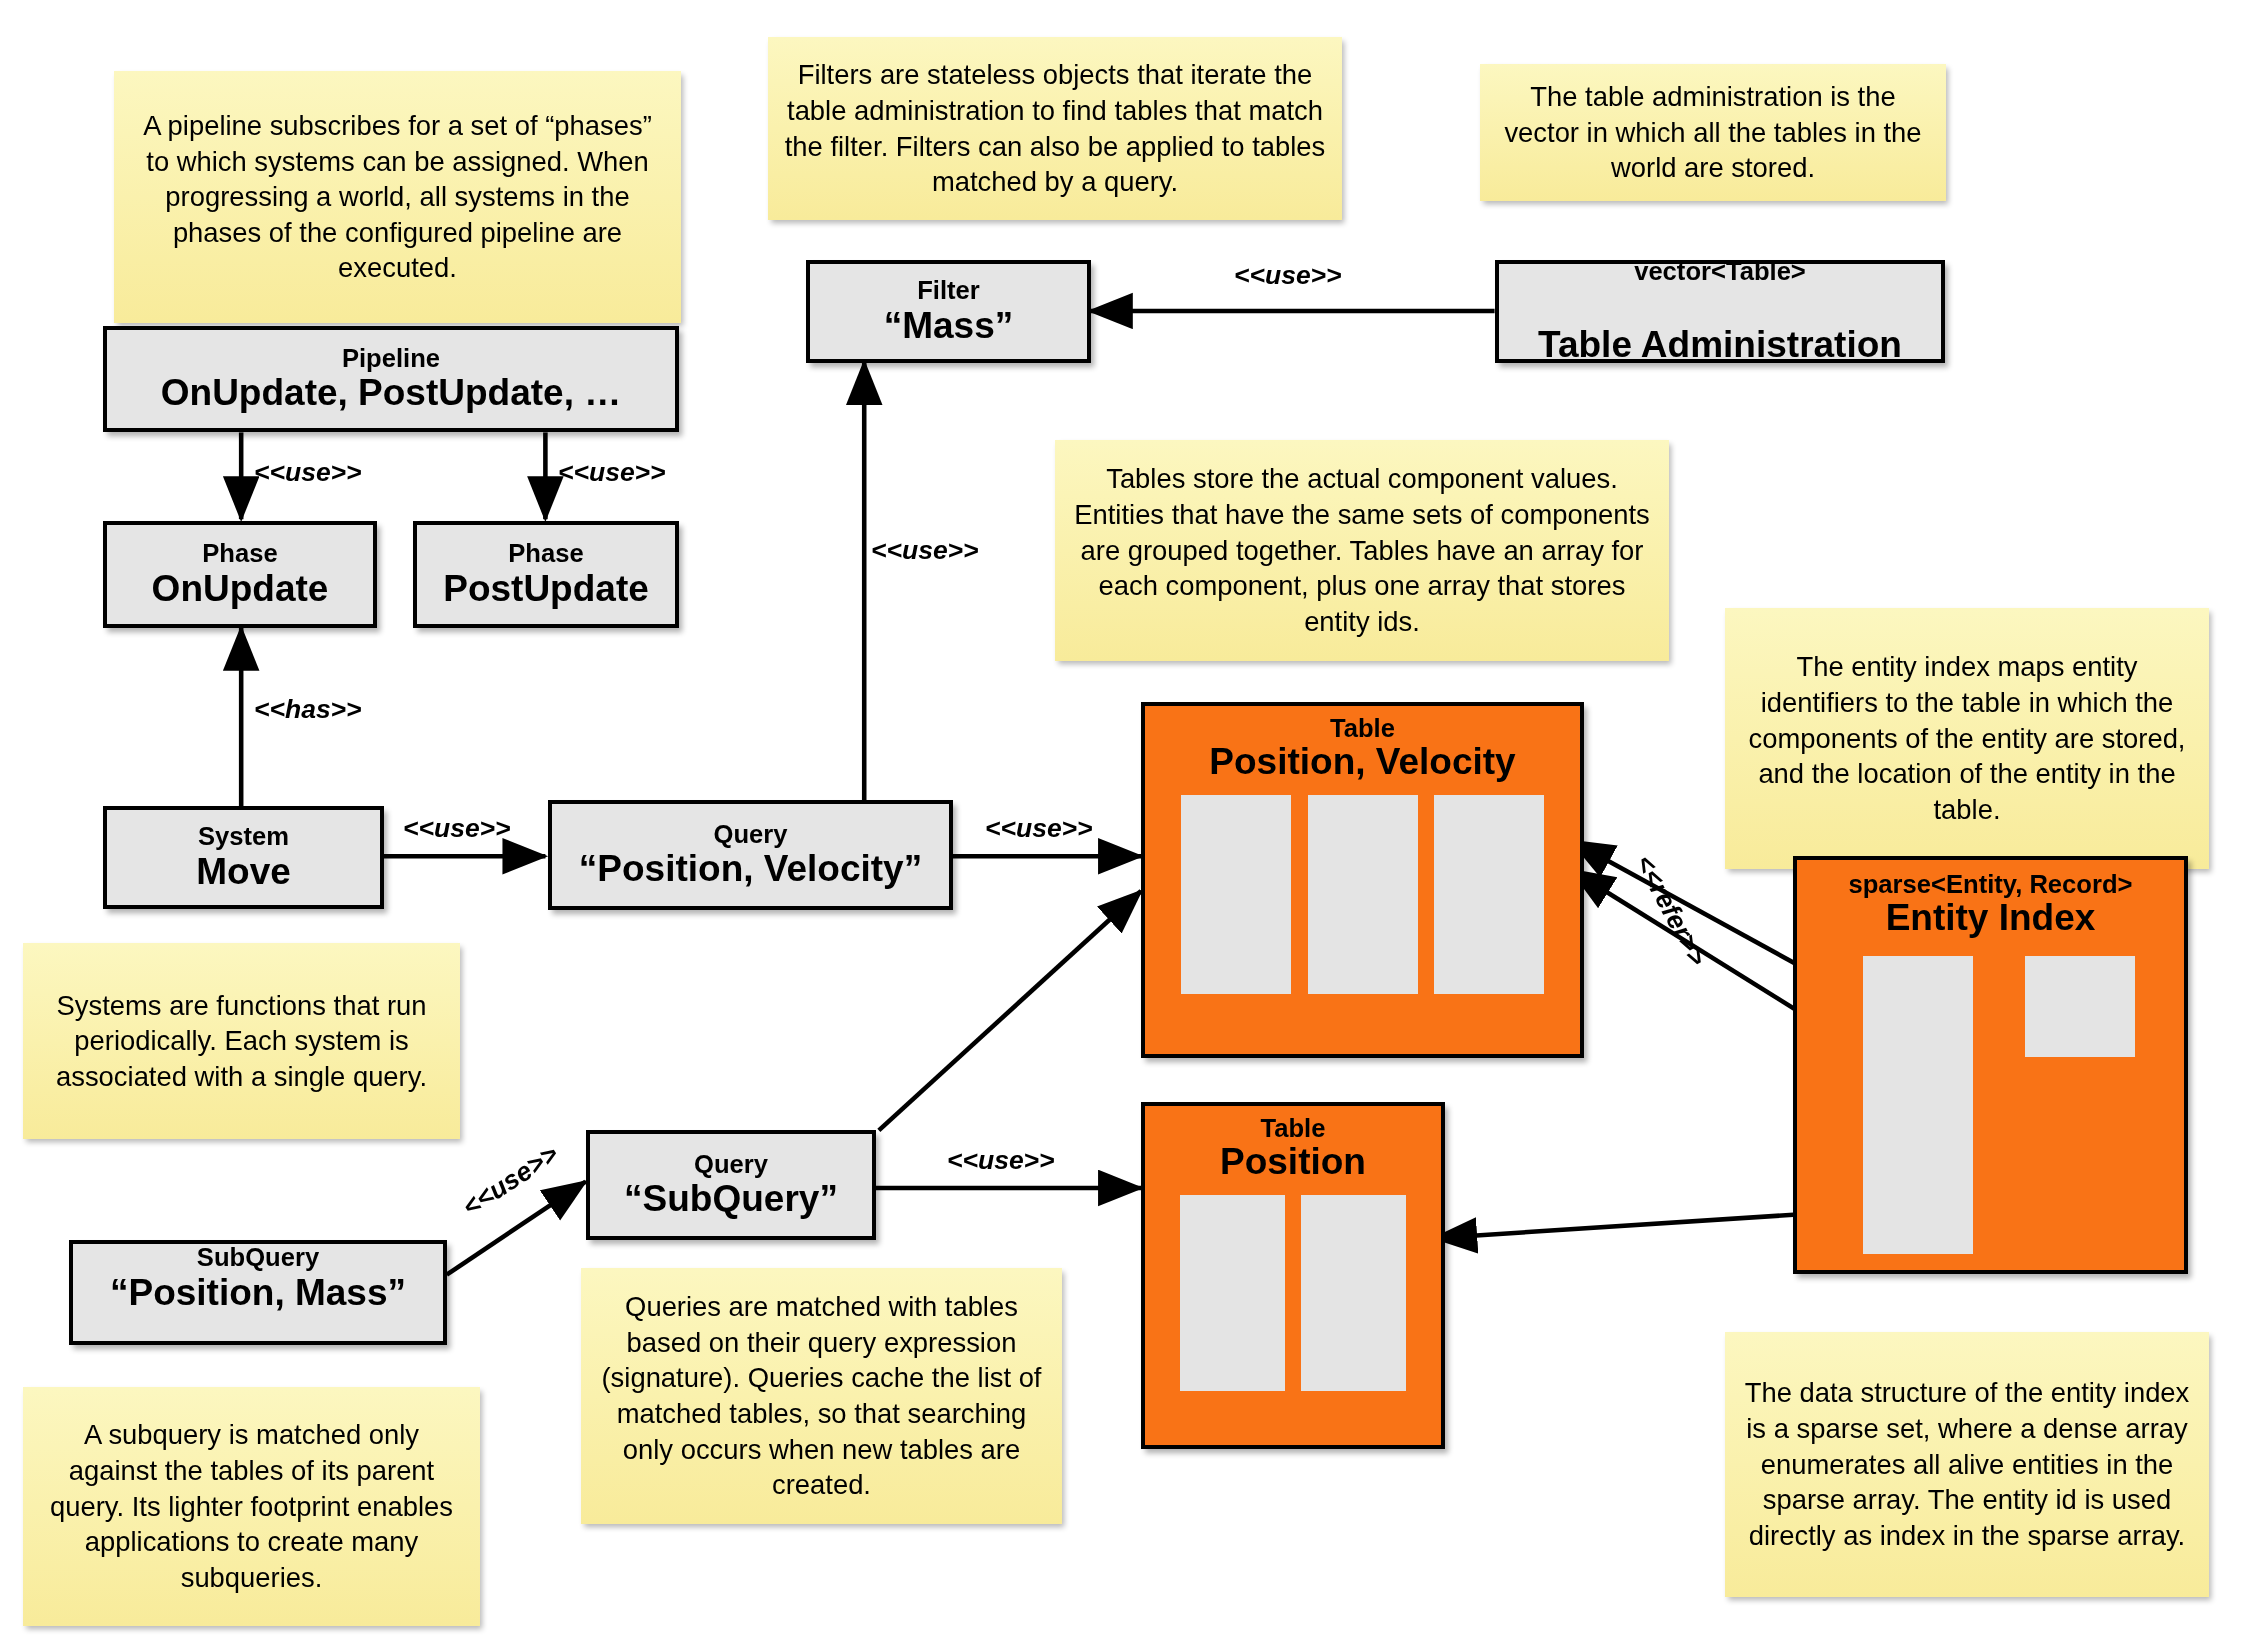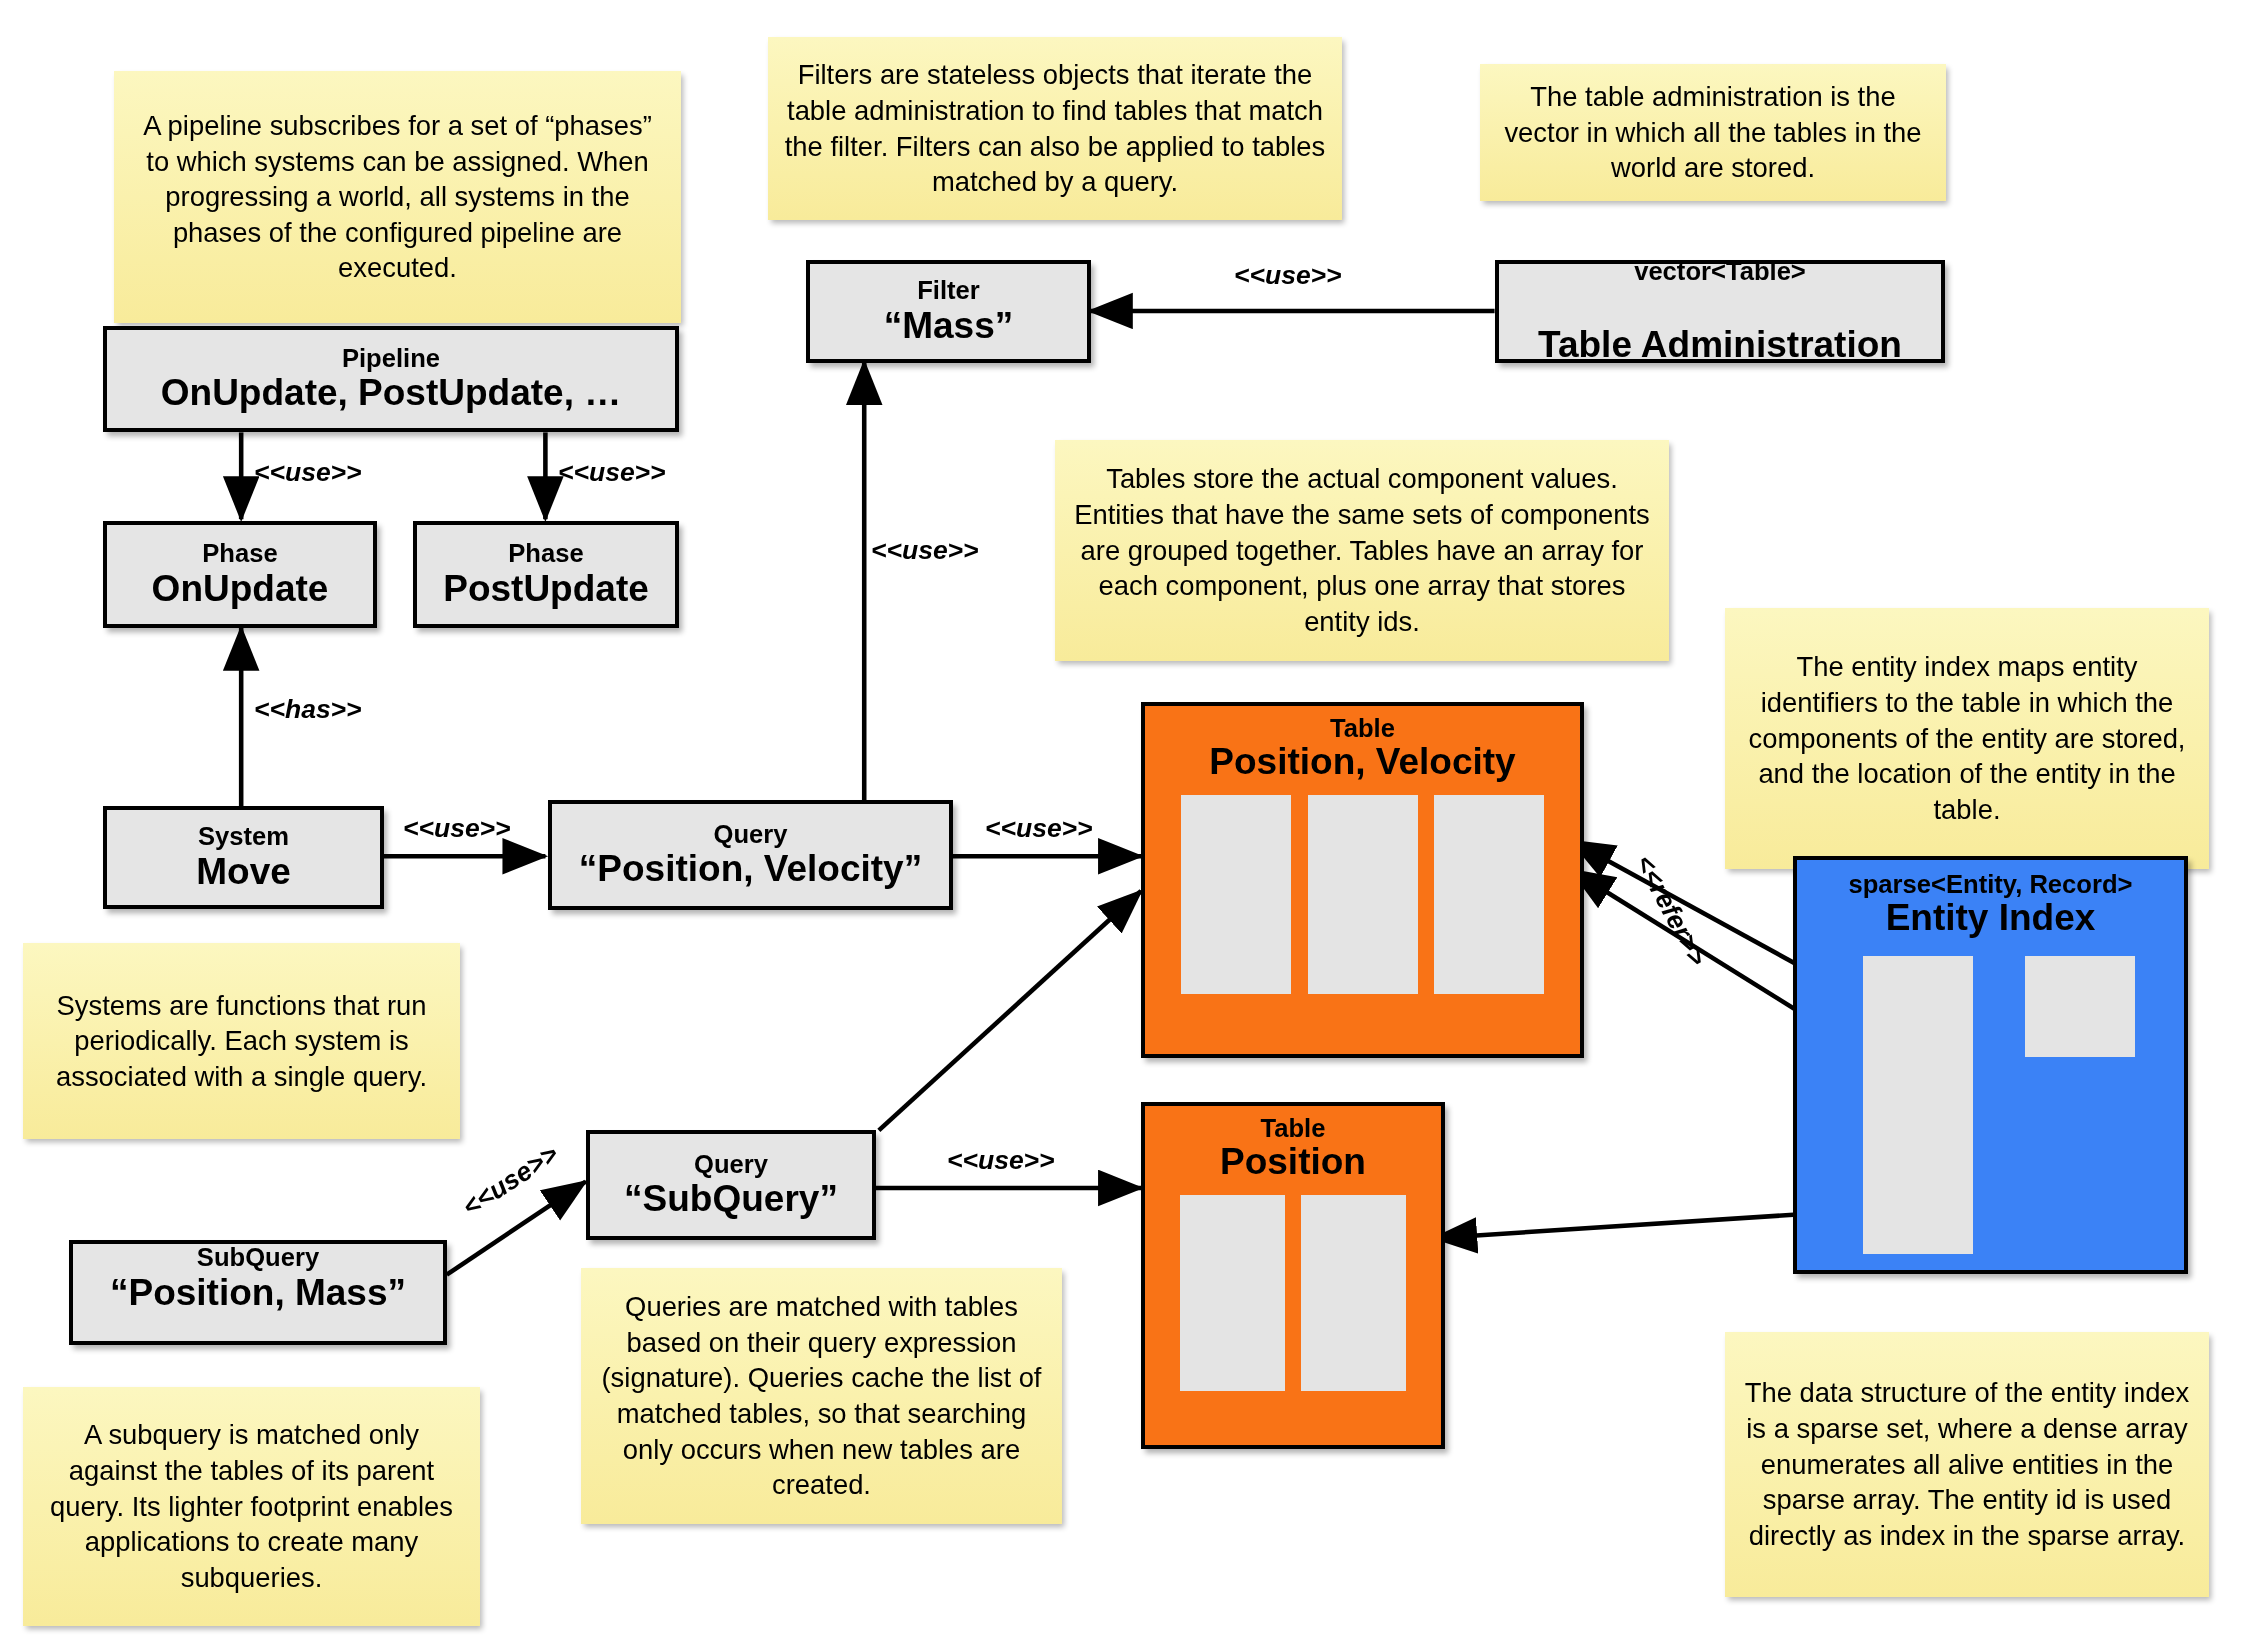--- a/index.html
+++ b/index.html
@@ -27,21 +27,21 @@
   
   .tablebox{position:absolute;background:#f97316;border:4.6px solid #000;box-sizing:border-box;
             box-shadow:3.7px 4.6px 5.5px rgba(0,0,0,.3);z-index:4;}
   .tablebox .hdr{text-align:center;padding-top:9.1px;}
   .tablebox .hdr .stereo{font-size:25.6px;font-weight:700;display:block;line-height:1.05;}
   .tablebox .hdr .name{font-size:37px;font-weight:700;display:block;line-height:1.1;}
   .cols{display:flex;justify-content:center;gap:16.4px;}
   .col{background:#e4e4e4;}
 
   
-  .eibox{position:absolute;background:#3b82f6;border:4.6px solid #000;box-sizing:border-box;
+  .eibox{position:absolute;background:#f97316;border:4.6px solid #000;box-sizing:border-box;
          box-shadow:3.7px 4.6px 5.5px rgba(0,0,0,.3);z-index:4;}
   .eibox .hdr{text-align:center;padding-top:11px;}
   .eibox .hdr .stereo{font-size:25.6px;font-weight:700;display:block;line-height:1.05;}
   .eibox .hdr .name{font-size:37px;font-weight:700;display:block;line-height:1.1;}
   .arr{position:absolute;background:#e4e4e4;}
 
   
   .elabel{position:absolute;font-size:26.5px;font-style:italic;font-weight:600;
           white-space:nowrap;z-index:6;color:#000;}
 

